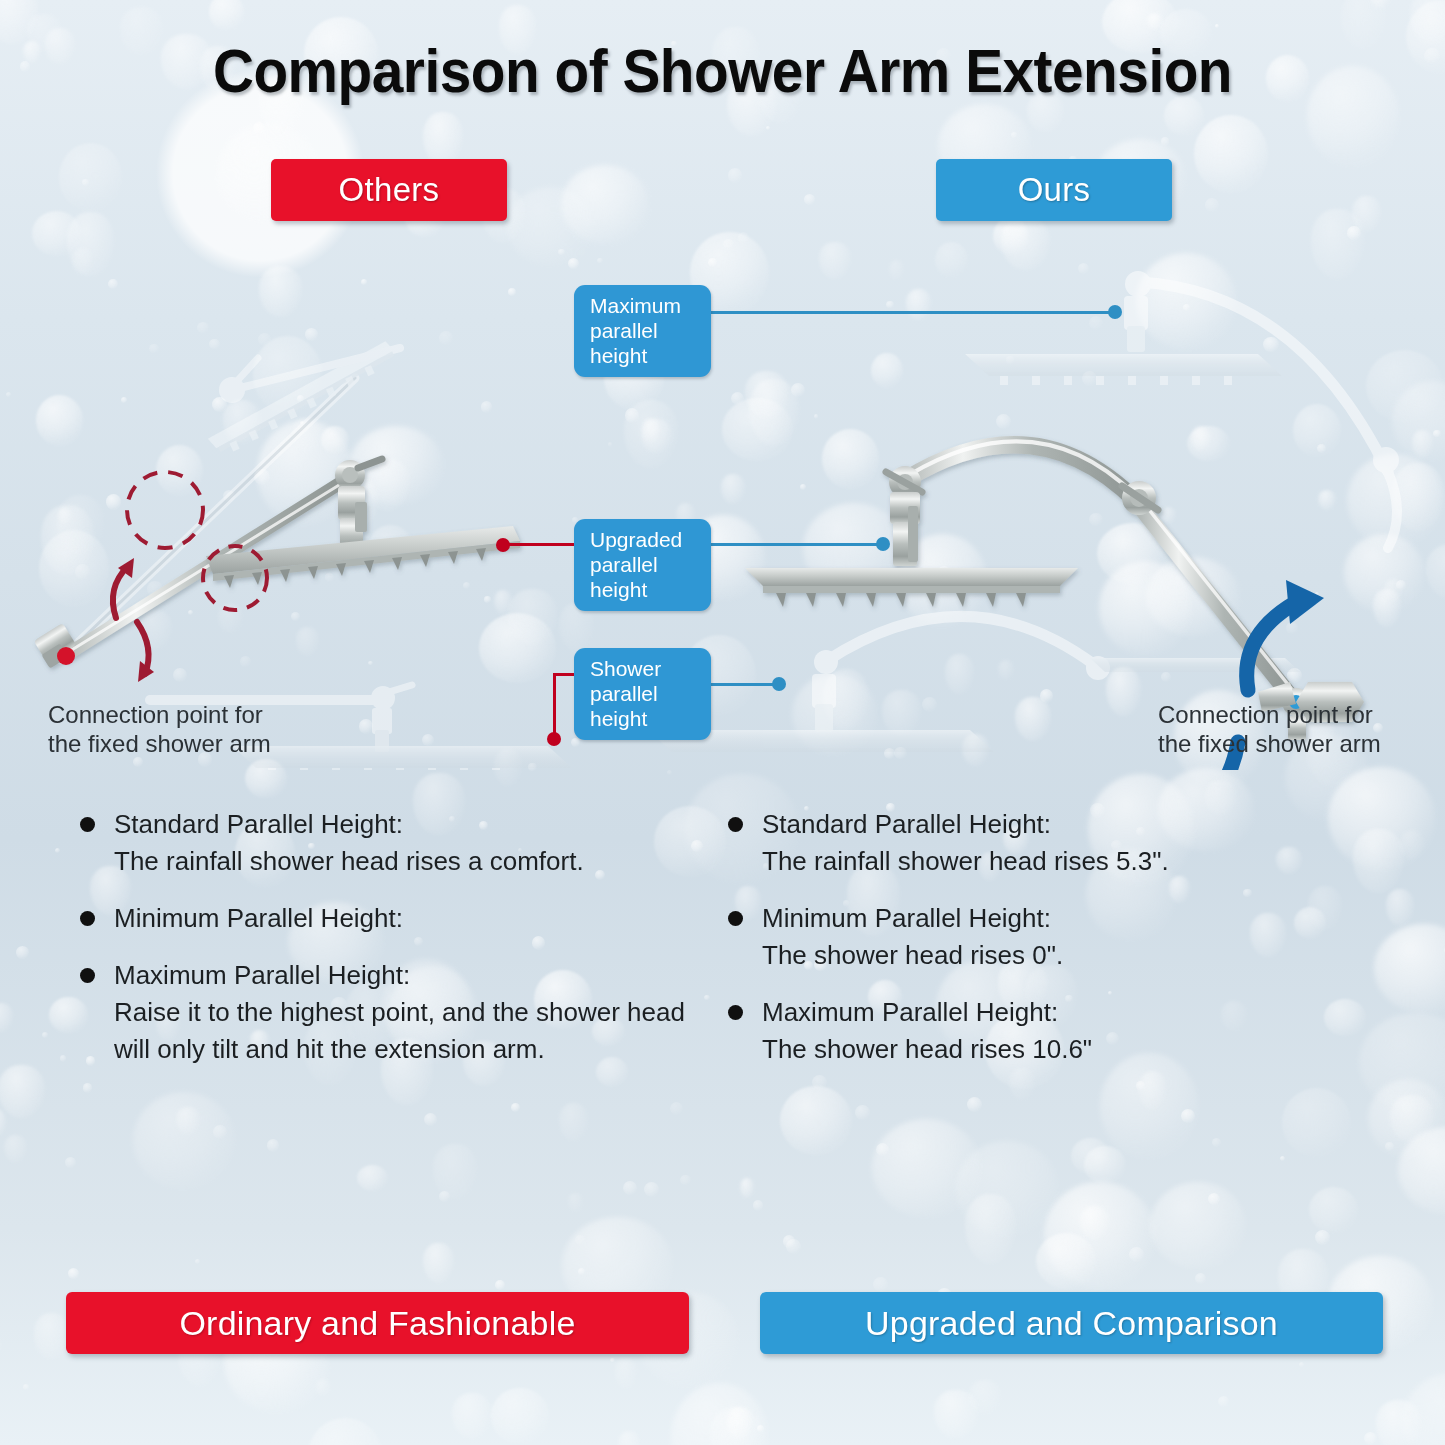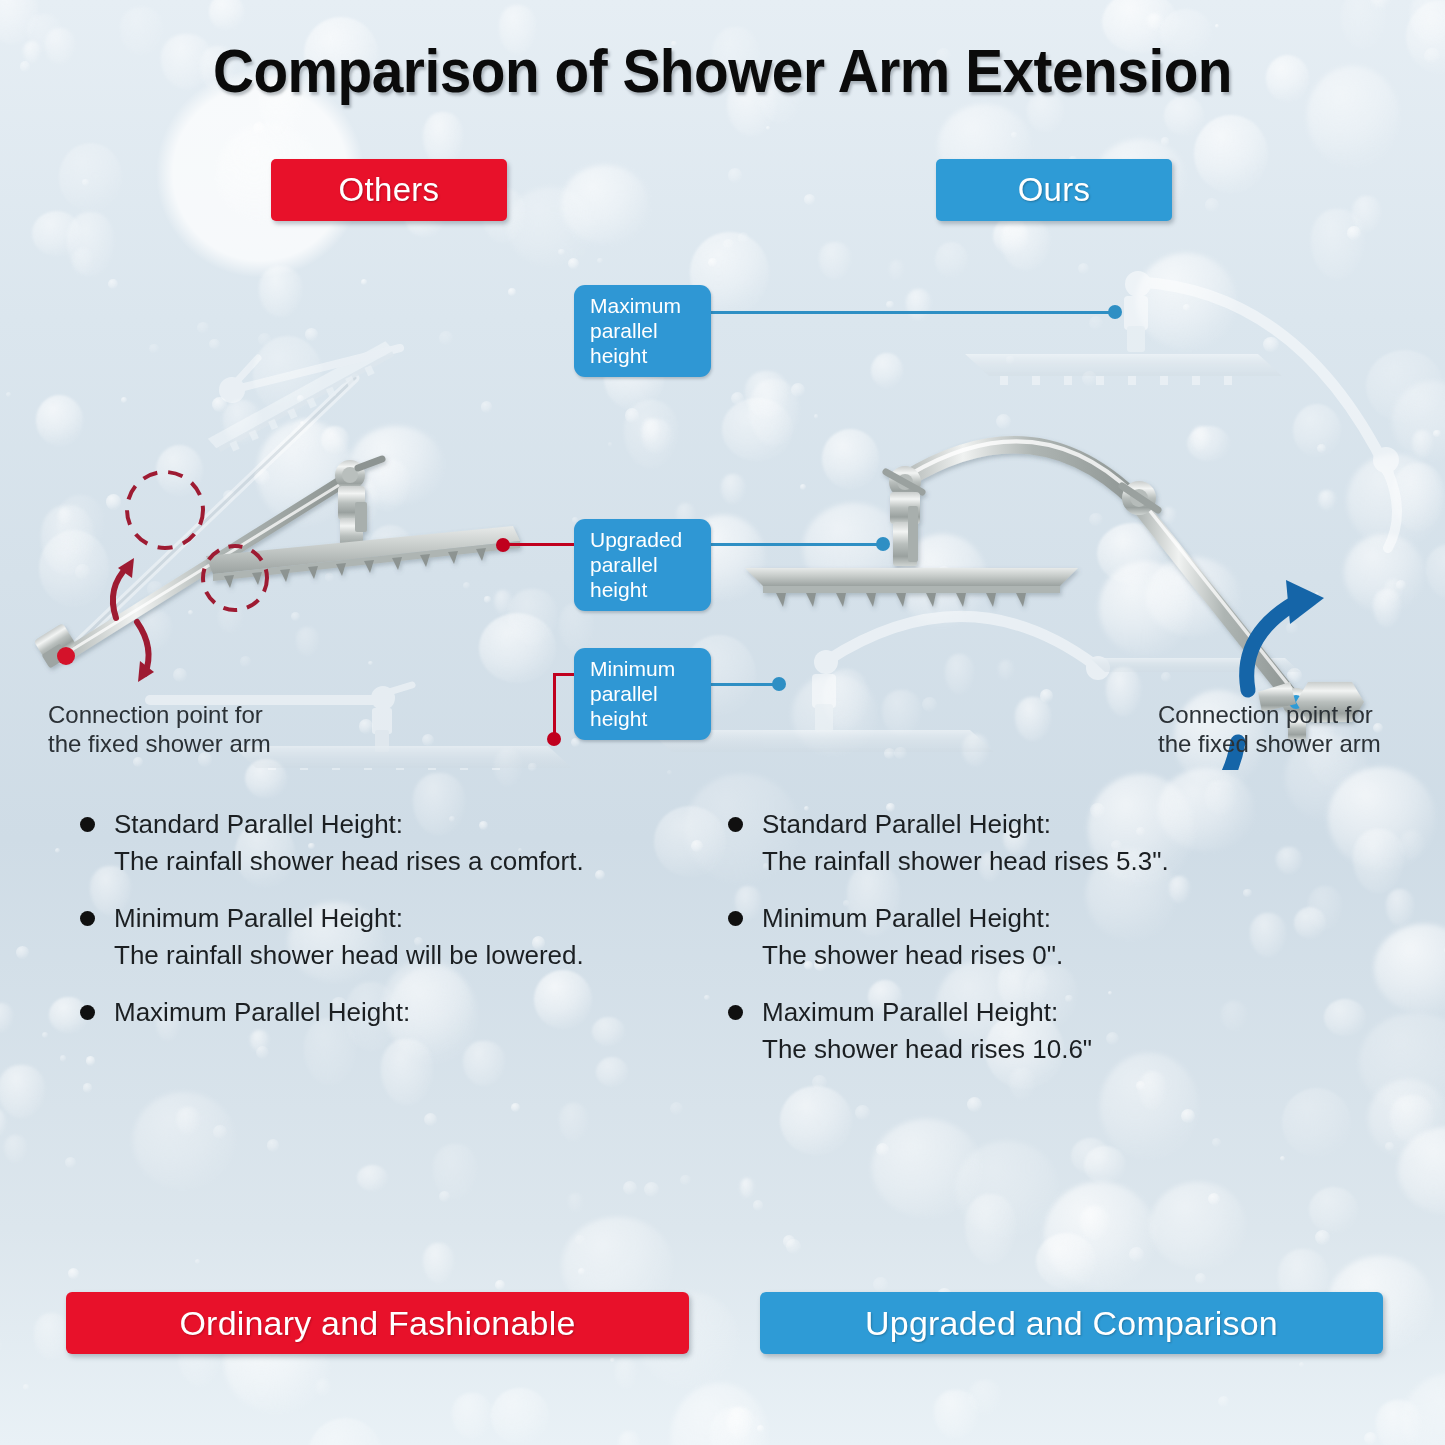--- a/index.html
+++ b/index.html
@@ -706,43 +706,43 @@
 
   <div class="callout" id="callout-max">
     <div>Maximum</div>
     <div>parallel height</div>
   </div>
   <div class="callout" id="callout-std">
     <div>Upgraded</div>
     <div>parallel height</div>
   </div>
   <div class="callout" id="callout-min">
-    <div>Minimum</div>
+    <div>Shower</div>
     <div>parallel height</div>
   </div>
 
   <div class="conn-caption" id="conn-left">Connection point for
 the fixed shower arm</div>
   <div class="conn-caption" id="conn-right">Connection point for
 the fixed shower arm</div>
 
   <div class="col" id="col-left">
       <div class="bullet">
         <span class="dot"></span>
         <div class="head">Standard Parallel Height:</div>
         <div class="body">The rainfall shower head rises a comfort.</div>
       </div>
       <div class="bullet">
         <span class="dot"></span>
         <div class="head">Minimum Parallel Height:</div>
-        <div class="body">The rainfall shower head will be lowered.</div>
       </div>
       <div class="bullet">
         <span class="dot"></span>
         <div class="head">Maximum Parallel Height:</div>
+        <div class="body">Raise it to the highest point, and the shower head will only tilt and hit the extension arm.</div>
       </div>
     </div>
   <div class="col" id="col-right">
       <div class="bullet">
         <span class="dot"></span>
         <div class="head">Standard Parallel Height:</div>
         <div class="body">The rainfall shower head rises 5.3".</div>
       </div>
       <div class="bullet">
         <span class="dot"></span>

